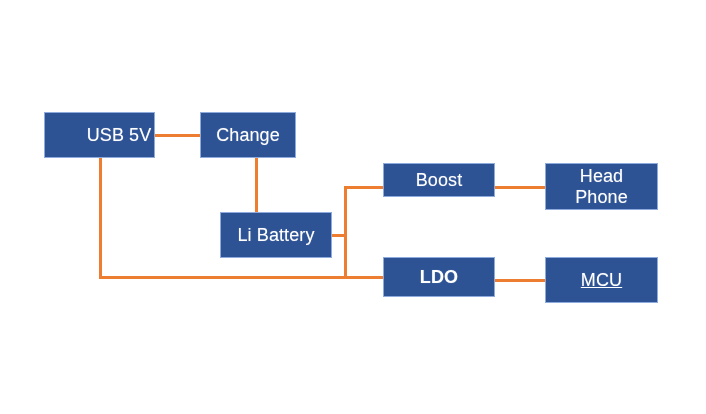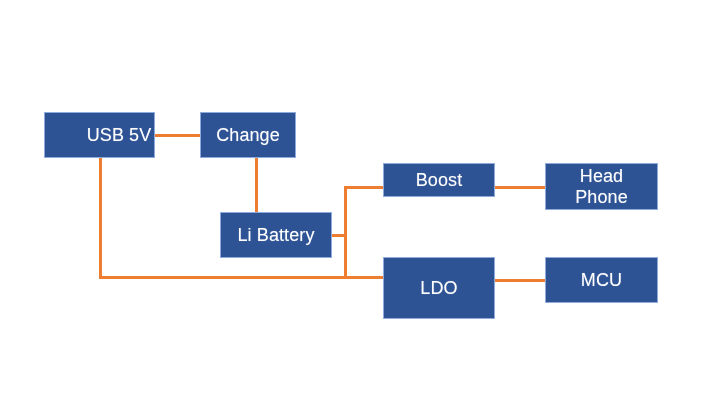--- a/index.html
+++ b/index.html
@@ -59,16 +59,16 @@
       <div class="wire wire-h" style="left: 495px; top: 186px; width: 51px; background: rgb(237, 125, 49);"></div>
       <div class="wire wire-h" style="left: 495px; top: 279px; width: 51px; background: rgb(237, 125, 49);"></div>
     </div>
   <div id="node-layer">
       <div class="node" style="left: 44px; top: 112px; width: 111px; height: 46px; background: rgb(46, 83, 149); border-color: rgb(143, 170, 220); color: rgb(255, 255, 255); padding-left: 39px;">USB 5V</div>
       <div class="node" style="left: 200px; top: 112px; width: 96px; height: 46px; background: rgb(46, 83, 149); border-color: rgb(143, 170, 220); color: rgb(255, 255, 255);">Change</div>
       <div class="node" style="left: 200px; top: 212px; width: 112px; height: 46px; background: rgb(46, 83, 149); border-color: rgb(143, 170, 220); color: rgb(255, 255, 255); margin-left: 20px;">Li Battery</div>
       <div class="node" style="left: 383px; top: 163px; width: 112px; height: 34px; background: rgb(46, 83, 149); border-color: rgb(143, 170, 220); color: rgb(255, 255, 255);">Boost</div>
       <div class="node" style="left: 545px; top: 163px; width: 113px; height: 47px; background: rgb(46, 83, 149); border-color: rgb(143, 170, 220); color: rgb(255, 255, 255);">Head
 Phone</div>
-      <div class="node" style="left: 383px; top: 257px; width: 112px; height: 62px; background: rgb(46, 83, 149); border-color: rgb(143, 170, 220); color: rgb(255, 255, 255);">LDO</div>
-      <div class="node" style="left: 545px; top: 257px; width: 113px; height: 46px; background: rgb(46, 83, 149); border-color: rgb(143, 170, 220); color: rgb(255, 255, 255);">MCU</div>
+      <div class="node" style="left: 383px; top: 257px; width: 112px; height: 40px; background: rgb(46, 83, 149); border-color: rgb(143, 170, 220); color: rgb(255, 255, 255); font-weight: bold;">LDO</div>
+      <div class="node" style="left: 545px; top: 257px; width: 113px; height: 46px; background: rgb(46, 83, 149); border-color: rgb(143, 170, 220); color: rgb(255, 255, 255); text-decoration: underline;">MCU</div>
     </div>
 </div>
 
 </body></html>

